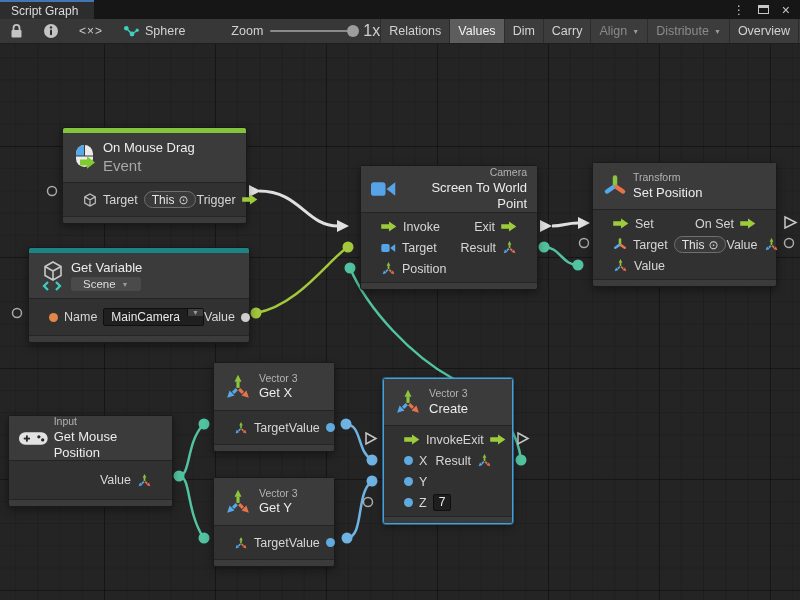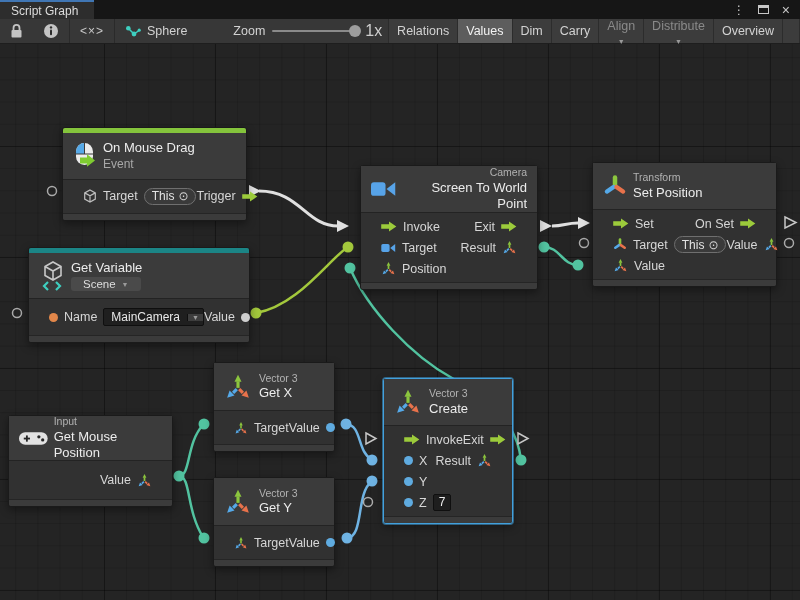--- a/index.html
+++ b/index.html
@@ -24,21 +24,21 @@
   .codeglyph{font-size:12px;color:#c9c9c9;letter-spacing:1px;}
   .graphname{display:flex;align-items:center;gap:6px;padding:0 10px;}
   .zoomwrap{display:flex;align-items:center;gap:7px;margin-left:36px;}
   .slider{position:relative;width:86px;height:2px;background:#8a8a8a;border-radius:1px;}
   .slider-handle{position:absolute;right:-3px;top:-5px;width:12px;height:12px;border-radius:50%;background:#9d9d9d;}
   .zoomval{font-size:16px;color:#cfcfcf;}
   .tbtns{margin-left:auto;display:flex;height:100%;}
   .tbtn{display:flex;align-items:center;padding:0 8px;border-left:1px solid #2c2c2c;height:100%;background:#3c3c3c;gap:5px;}
   .tbtn:last-child{border-right:1px solid #2c2c2c;}
   .tbtn.active{background:#5d5d5d;color:#f2f2f2;}
-  .tbtn.disabled{color:#8a8a8a;flex-direction:column;}
+  .tbtn.disabled{color:#8a8a8a;}
   .caret{font-size:7px;color:#9a9a9a;line-height:1;}
 
   
   .canvas{position:absolute;top:44px;left:0;width:800px;height:556px;background-color:#242424;
     background-image:
       linear-gradient(rgba(0,0,0,.30) 1px,transparent 1px),
       linear-gradient(90deg,rgba(0,0,0,.30) 1px,transparent 1px),
       linear-gradient(rgba(0,0,0,.13) 1px,transparent 1px),
       linear-gradient(90deg,rgba(0,0,0,.13) 1px,transparent 1px);
     background-size:111px 111px,111px 111px,22.2px 22.2px,22.2px 22.2px;
@@ -47,33 +47,33 @@
 
   
   .node{position:absolute;z-index:1;border:1px solid #1a1a1a;border-radius:3px;background:#313131;
         box-shadow:0 3px 8px rgba(0,0,0,.4);}
   .node.selected{border:1px solid #42a0dc;box-shadow:0 0 0 1px rgba(66,160,220,.55),0 3px 8px rgba(0,0,0,.4);}
   .nbar{height:5px;border-radius:2px 2px 0 0;}
   .nhead{display:flex;align-items:center;gap:6px;padding:7px 10px;background:#3b3b3b;}
   .htxt{display:flex;flex-direction:column;gap:1px;}
   .cat{font-size:10.5px;color:#b2b2b2;line-height:1.2;}
   .ttl{font-size:13px;color:#ececec;line-height:1.25;}
-  .sub{font-size:12px;color:#a8a8a8;line-height:1.2;}
+  .sub{font-size:15px;color:#a8a8a8;line-height:1.2;}
   .nbody{background:#313131;border-top:1px solid #232323;padding:3px 12px;}
   .prow{display:flex;align-items:center;justify-content:space-between;height:21px;padding:0 8px;}
   .prow.tall{height:27px;}
   .pgrp{display:flex;align-items:center;gap:6px;font-size:12.5px;color:#d6d6d6;}
   .nfoot{height:7px;background:#3b3b3b;border-top:1px solid #252525;border-radius:0 0 2px 2px;}
   .dotport{width:9px;height:9px;border-radius:50%;display:inline-block;}
   .pill{display:inline-flex;align-items:center;gap:4px;border:1px solid #6f6f6f;border-radius:9px;
         padding:0 7px;font-size:12px;color:#e4e4e4;background:#3a3a3a;height:17px;}
   .tgt{font-size:12px;color:#cfcfcf;line-height:1;}
   .scene{display:inline-flex;align-items:center;gap:6px;background:#4a4a4a;border-radius:3px;
          padding:1px 12px;font-size:11.5px;color:#dedede;width:max-content;}
-  .field{display:inline-flex;align-items:center;background:#1f1f1f;border:1px solid #0f0f0f;border-radius:2px;}
+  .field{display:inline-flex;align-items:flex-start;background:#1f1f1f;border:1px solid #0f0f0f;border-radius:2px;}
   .field-text{padding:1px 7px;font-size:12px;color:#e8e8e8;}
   .field-caretbox{display:flex;align-items:center;background:#3d3d3d;border-left:1px solid #0f0f0f;padding:0 4px;}
   .zfield{background:#1e1e1e;border:1px solid #0f0f0f;border-radius:2px;padding:0 5px;font-size:12px;
           color:#ededed;line-height:15px;}
 </style>
 </head>
 <body>
 
 <div class="app">
 

